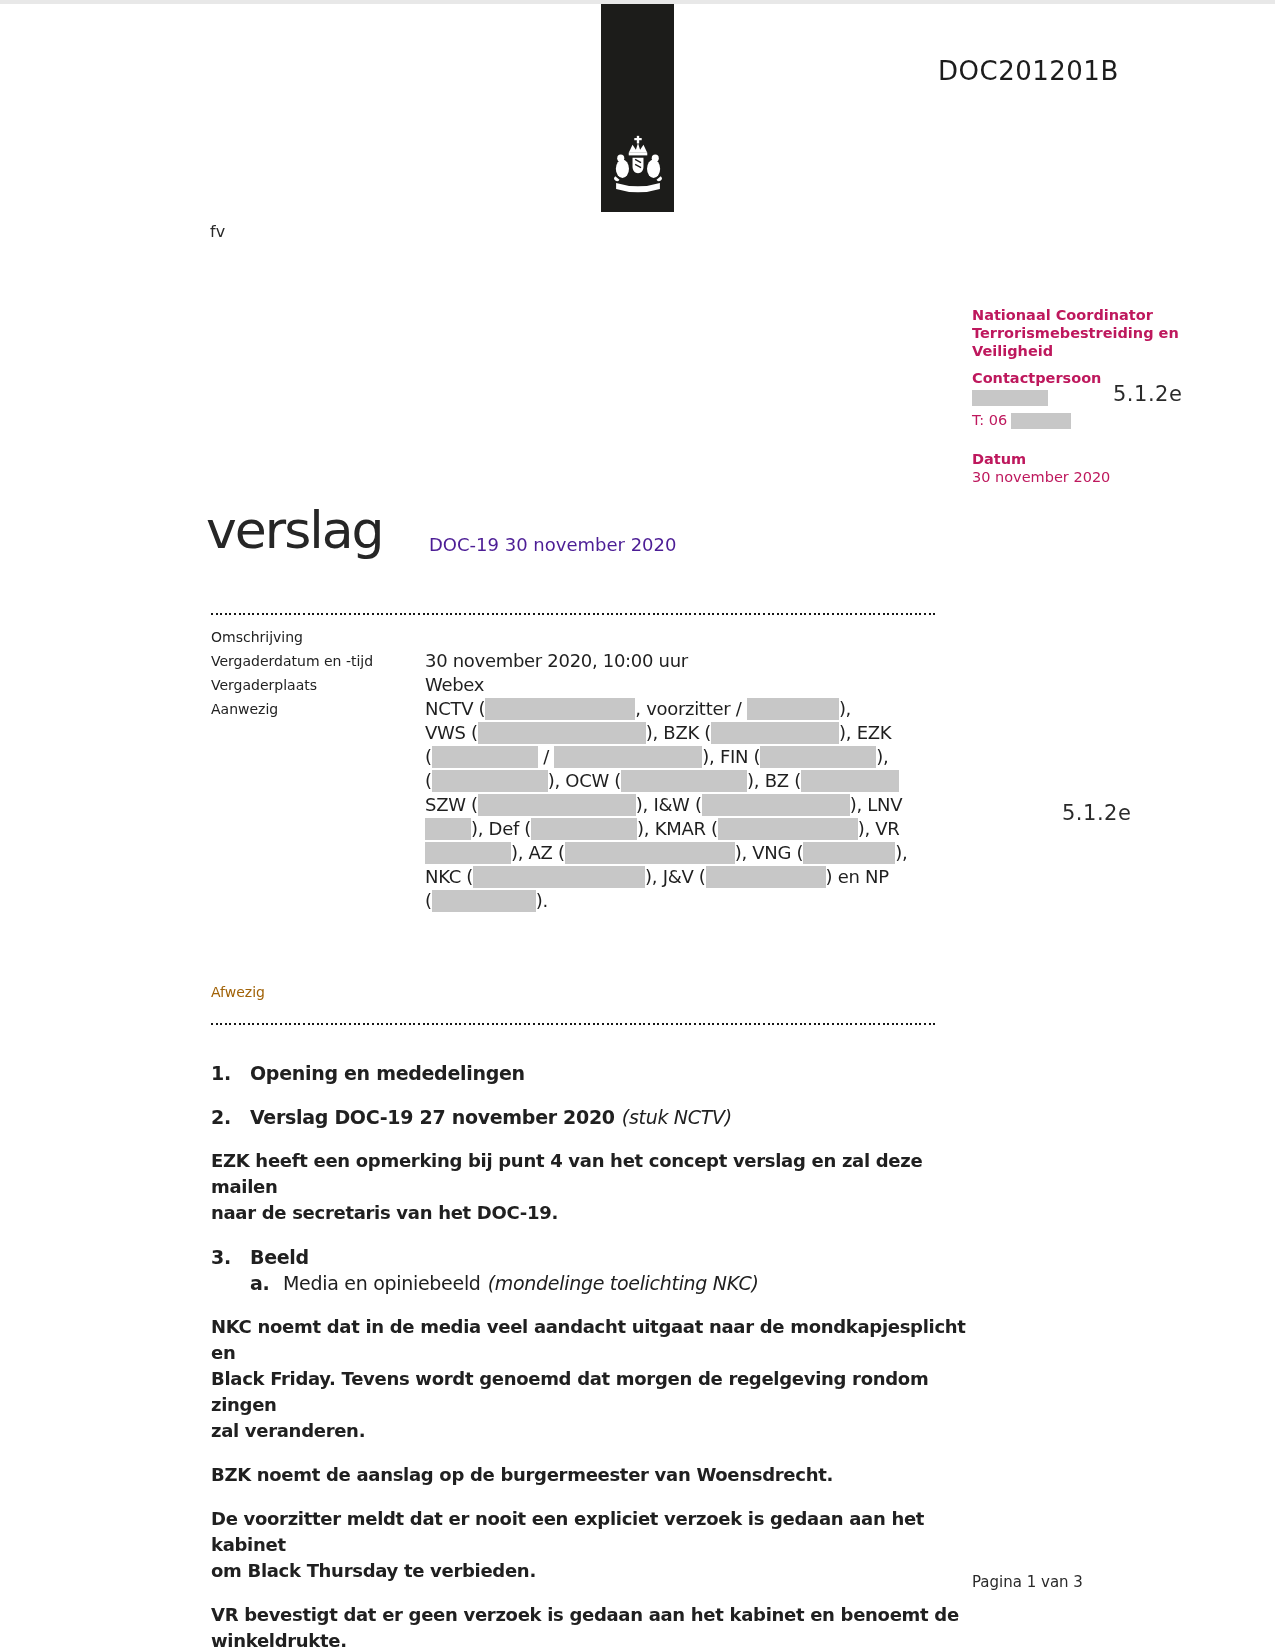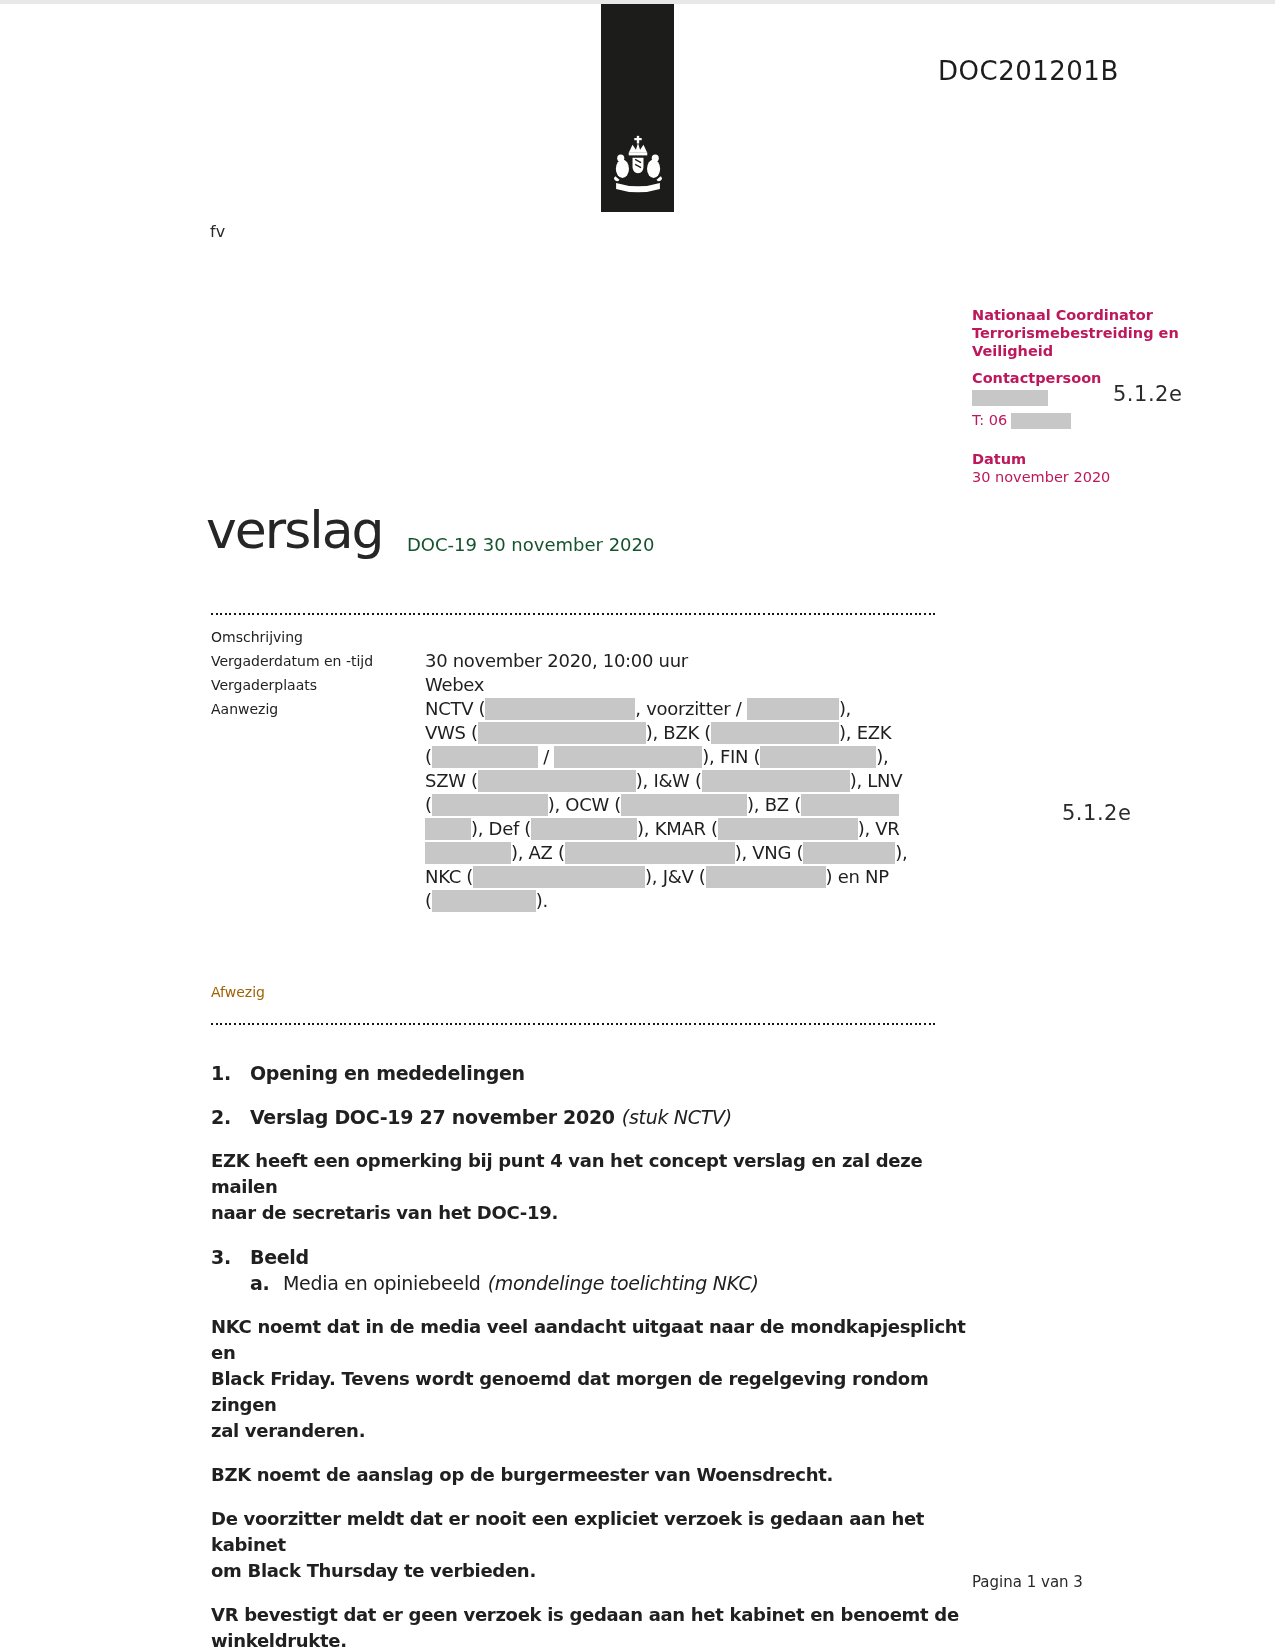--- a/index.html
+++ b/index.html
@@ -40,21 +40,21 @@
   .datum{margin-top:21px;}
   .code{position:absolute;font-size:21px;color:#2a2a2a;letter-spacing:.5px;}
   .contact-code{left:1113px;top:378px;}
   .aanwezig-code{left:1062px;top:797px;}
 
   
   .verslag{
     position:absolute;left:206px;top:498px;
     font-size:52px;line-height:56px;letter-spacing:-2px;color:#262626;
   }
-  .subtitle{position:absolute;left:407px;top:530px;font-size:18px;color:#14532d;}
+  .subtitle{position:absolute;left:429px;top:530px;font-size:18px;color:#4c1d95;}
 
   
   .dotted{
     position:absolute;left:211px;width:724px;height:2px;
     background:repeating-linear-gradient(90deg,#161616 0 2px,transparent 2px 4.6px);
   }
   .d1{top:609px;}
   .d2{top:1019px;}
 
   
@@ -145,22 +145,22 @@
     <div class="meta-row">
       <div class="meta-label">Vergaderplaats</div>
       <div class="meta-value">Webex</div>
     </div>
     <div class="meta-row">
       <div class="meta-label">Aanwezig</div>
       <div class="meta-value" id="aanwezig-lines">
           <div class="att-line"><span>NCTV (</span><span class="redaction r-inline" style="width: 150px;"></span><span>, voorzitter / </span><span class="redaction r-inline" style="width: 92px;"></span><span>),</span></div>
           <div class="att-line"><span>VWS (</span><span class="redaction r-inline" style="width: 168px;"></span><span>), BZK (</span><span class="redaction r-inline" style="width: 128px;"></span><span>), EZK</span></div>
           <div class="att-line"><span>(</span><span class="redaction r-inline" style="width: 106px;"></span><span> / </span><span class="redaction r-inline" style="width: 148px;"></span><span>), FIN (</span><span class="redaction r-inline" style="width: 116px;"></span><span>),</span></div>
+          <div class="att-line"><span>(</span><span class="redaction r-inline" style="width: 116px;"></span><span>), OCW (</span><span class="redaction r-inline" style="width: 126px;"></span><span>), BZ (</span><span class="redaction r-inline" style="width: 98px;"></span></div>
           <div class="att-line"><span>SZW (</span><span class="redaction r-inline" style="width: 158px;"></span><span>), I&amp;W (</span><span class="redaction r-inline" style="width: 148px;"></span><span>), LNV</span></div>
-          <div class="att-line"><span>(</span><span class="redaction r-inline" style="width: 116px;"></span><span>), OCW (</span><span class="redaction r-inline" style="width: 126px;"></span><span>), BZ (</span><span class="redaction r-inline" style="width: 98px;"></span></div>
           <div class="att-line"><span class="redaction r-inline" style="width: 46px;"></span><span>), Def (</span><span class="redaction r-inline" style="width: 106px;"></span><span>), KMAR (</span><span class="redaction r-inline" style="width: 140px;"></span><span>), VR</span></div>
           <div class="att-line"><span class="redaction r-inline" style="width: 86px;"></span><span>), AZ (</span><span class="redaction r-inline" style="width: 170px;"></span><span>), VNG (</span><span class="redaction r-inline" style="width: 92px;"></span><span>),</span></div>
           <div class="att-line"><span>NKC (</span><span class="redaction r-inline" style="width: 172px;"></span><span>), J&amp;V (</span><span class="redaction r-inline" style="width: 120px;"></span><span>) en NP</span></div>
           <div class="att-line"><span>(</span><span class="redaction r-inline" style="width: 104px;"></span><span>).</span></div>
         </div>
     </div>
   </div>
   <div class="code aanwezig-code">5.1.2e</div>
 
   <div class="afwezig">Afwezig</div>

